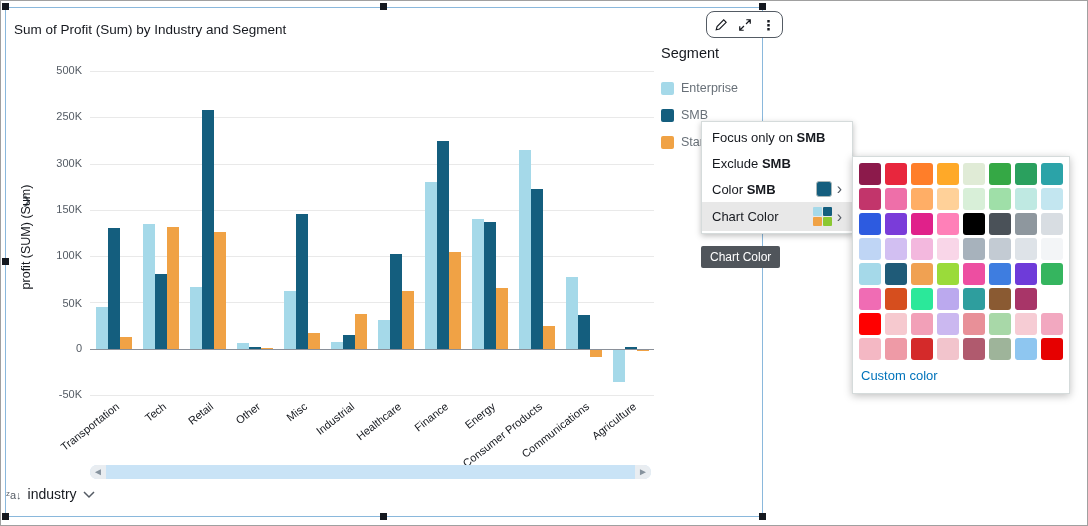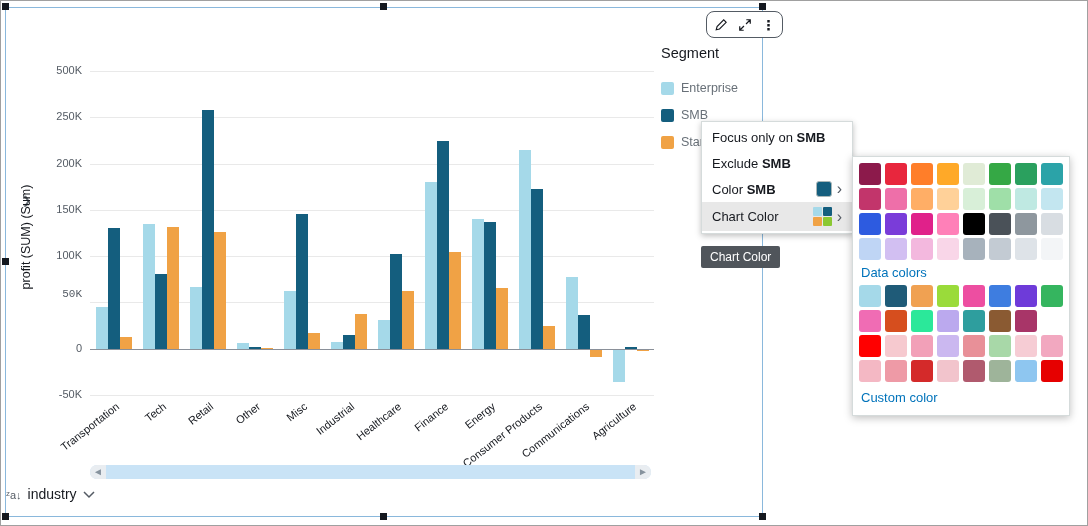--- a/index.html
+++ b/index.html
@@ -61,36 +61,37 @@
   .panel-label { font-size: 13px; color: #0073bb; margin: 5px 2px 5px 2px; }
   .panel-link { font-size: 13px; color: #0073bb; margin: 8px 2px 4px 2px; cursor: pointer; }
   .panel-action { font-size: 13px; color: #16191f; margin: 6px 2px 4px 6px; cursor: pointer; }
 </style>
 </head>
 <body>
 
 <div class="screen">
 
   <div class="widget">
+    <div class="chart-title">Sum of Profit (Sum) by Industry and Segment</div>
     <div class="y-chev">❯</div>
     <div class="ylabel">profit (SUM) (Sum)</div>
 
     <div id="chart-area" style="position:absolute; inset:0;">
         <div class="gridline" style="top: 63px;"></div>
         <div class="ytick" style="top: 56px;">500K</div>
         <div class="gridline" style="top: 109.286px;"></div>
         <div class="ytick" style="top: 102.286px;">250K</div>
         <div class="gridline" style="top: 155.571px;"></div>
-        <div class="ytick" style="top: 148.571px;">200K</div>
+        <div class="ytick" style="top: 148.571px;">300K</div>
         <div class="gridline" style="top: 201.857px;"></div>
         <div class="ytick" style="top: 194.857px;">150K</div>
         <div class="gridline" style="top: 248.143px;"></div>
         <div class="ytick" style="top: 241.143px;">100K</div>
         <div class="gridline" style="top: 294.429px;"></div>
-        <div class="ytick" style="top: 280px; font-family: Liberation Mono, monospace;">50K</div>
+        <div class="ytick" style="top: 289px;">50K</div>
         <div class="axisline" style="top: 340.714px;"></div>
         <div class="ytick" style="top: 333.714px;">0</div>
         <div class="gridline" style="top: 387px;"></div>
         <div class="ytick" style="top: 380px; text-align: right;">-50K</div>
         <div class="bar" title="Transportation / Enterprise" style="left: 89.5px; top: 299.057px; height: 41.6571px; background: rgb(165, 217, 233);"></div>
         <div class="bar" title="Transportation / SMB" style="left: 101.5px; top: 220.371px; height: 120.343px; background: rgb(20, 94, 126);"></div>
         <div class="bar" title="Transportation / Startup" style="left: 113.5px; top: 328.68px; height: 12.0343px; background: rgb(240, 162, 69);"></div>
         <div class="xlabel" style="left: -42.5px; top: 392px;">Transportation</div>
         <div class="bar" title="Tech / Enterprise" style="left: 136.5px; top: 215.743px; height: 124.971px; background: rgb(165, 217, 233);"></div>
         <div class="bar" title="Tech / SMB" style="left: 148.5px; top: 265.731px; height: 74.9829px; background: rgb(20, 94, 126);"></div>
@@ -258,21 +259,20 @@
       <div class="swatch-row">
         <div class="swatch" style="background: rgb(191, 213, 245);"></div>
         <div class="swatch" style="background: rgb(210, 191, 242);"></div>
         <div class="swatch" style="background: rgb(243, 184, 222);"></div>
         <div class="swatch" style="background: rgb(249, 214, 232);"></div>
         <div class="swatch" style="background: rgb(167, 178, 188);"></div>
         <div class="swatch" style="background: rgb(195, 203, 211);"></div>
         <div class="swatch" style="background: rgb(222, 227, 232);"></div>
         <div class="swatch" style="background: rgb(243, 245, 247);"></div>
       </div>
-      <div class="panel-label">Data colors</div>
       <div class="swatch-row">
         <div class="swatch" style="background: rgb(165, 217, 233);"></div>
         <div class="swatch" style="background: rgb(31, 91, 120);"></div>
         <div class="swatch" style="background: rgb(240, 161, 82);"></div>
         <div class="swatch" style="background: rgb(154, 219, 58);"></div>
         <div class="swatch" style="background: rgb(237, 78, 161);"></div>
         <div class="swatch" style="background: rgb(62, 125, 224);"></div>
         <div class="swatch" style="background: rgb(110, 59, 217);"></div>
         <div class="swatch" style="background: rgb(53, 181, 95);"></div>
       </div>

